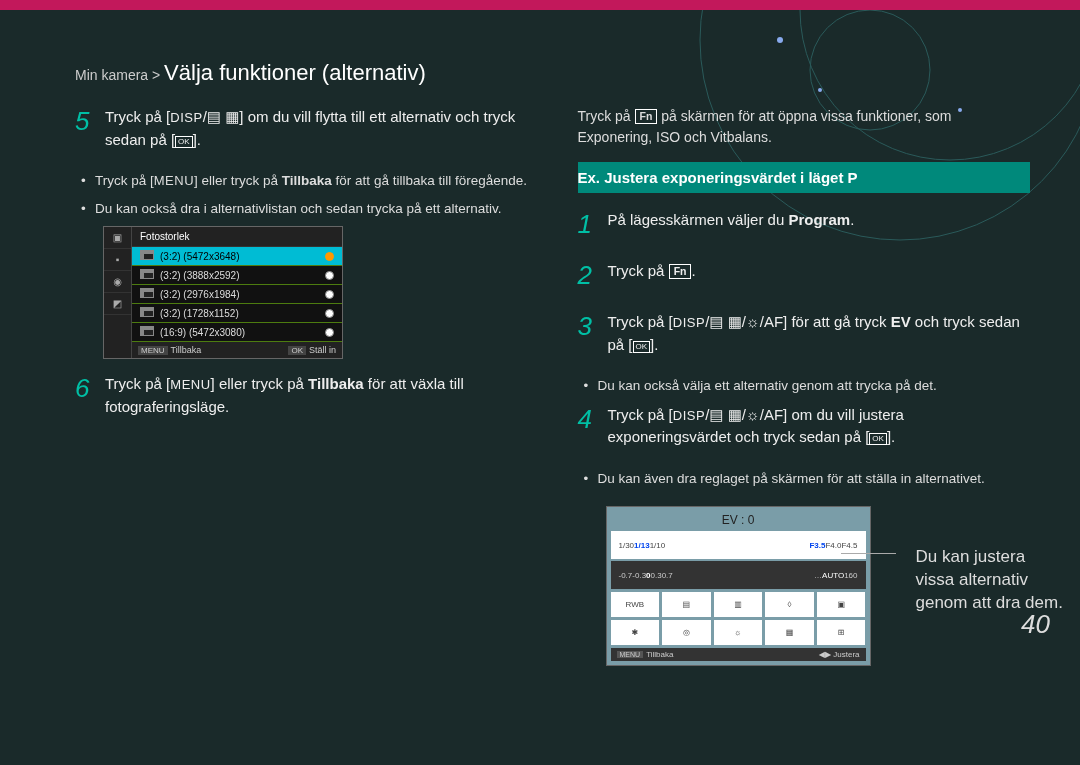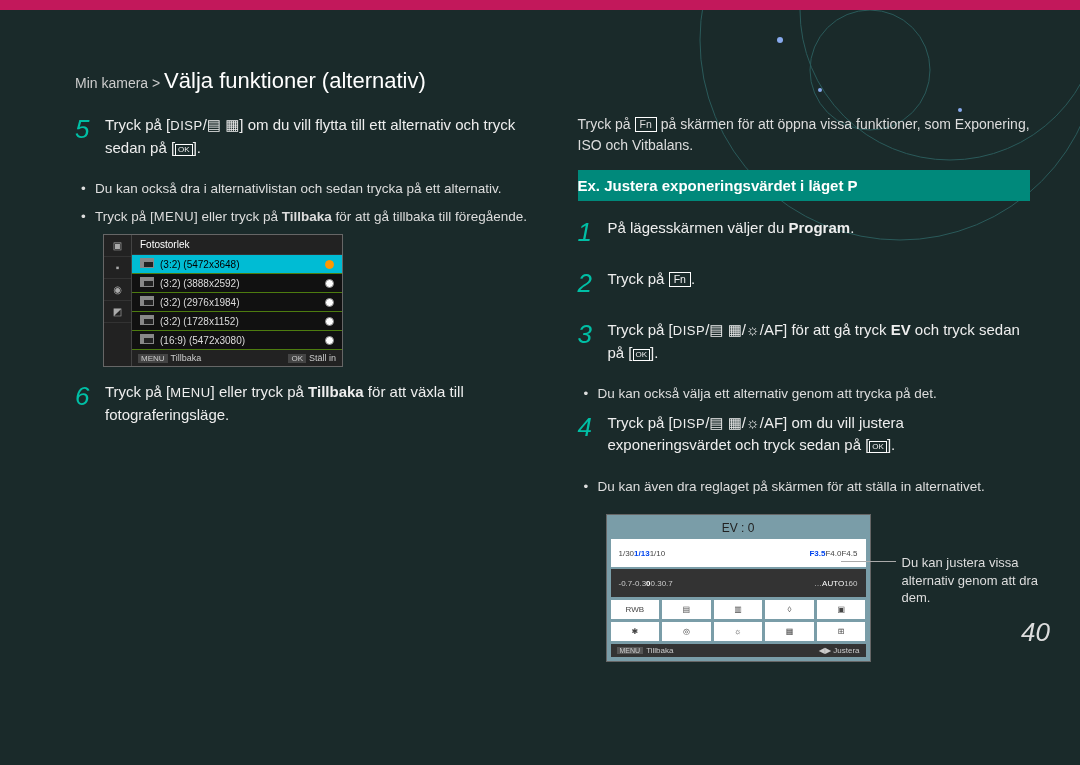--- a/index.html
+++ b/index.html
@@ -23,21 +23,20 @@
   .top-bar {
     height: 10px;
     background: #c2185b;
     width: 100%;
   }
 
   .breadcrumb {
     padding: 50px 4px 20px 75px;
     font-size: 14px;
     color: #ccc;
-    margin-top: 8px;
   }
   .breadcrumb .main { font-size: 22px; font-weight: 300; color: #fff; }
 
   .cols {
     display: flex;
     padding: 0 50px 0 75px;
     gap: 50px;
   }
   .col { flex: 1; }
 
@@ -74,20 +73,21 @@
   }
 
   .inline-key {
     display: inline-block;
     border: 1px solid #fff;
     padding: 0 4px;
     font-size: 10.5px;
     line-height: 13px;
     vertical-align: 1px;
     font-family: Arial, sans-serif;
+    font-weight: bold;
   }
   .menu-key {
     display: inline-block;
     font-family: Arial, sans-serif;
     font-size: 13px;
     letter-spacing: 0.5px;
   }
 
   h2.section-title {
     font-size: 26px;
@@ -182,52 +182,52 @@
   }
   .lcd2-strip .center { font-weight: bold; color:#04e; }
   .lcd2-strip.dark { background:#333; color:#ccc; }
   .lcd2-grid {
     display:grid;
     grid-template-columns: repeat(5, 1fr);
     gap: 3px;
     margin-top:3px;
   }
   .lcd2-cell {
-    background:#fff; height:19px;
+    background:#fff; height:25px;
     display:flex;align-items:center;justify-content:center;
     font-size:8px;color:#444;
   }
   .lcd2-footer {
     display:flex; justify-content:space-between;
     background:#333; color:#ccc; padding:2px 6px; font-size:8px;
     margin-top:3px;
   }
   .lcd2-footer .k { background:#555; padding:0 3px; margin-right:3px; font-size:7px;}
 
   .callout {
     position:absolute;
-    left: 296px;
+    left: 310px;
     top: 40px;
     width: 150px;
-    font-size: 13px;
+    font-size: 17px;
     color:#ddd;
     line-height:1.35;
   }
   .callout-line {
     position:absolute;
     left: 235px;
     top: 47px;
     width: 55px;
     height: 1px;
     background:#aaa;
   }
 
   .page-num {
     position:absolute;
-    bottom: 14px;
+    bottom: 26px;
     right: 30px;
     font-size: 26px;
     font-style: italic;
     color: #ddd;
   }
 
   .key-box-ok {
     display:inline-block;
     border:1px solid #fff;
     font-size:8px;
@@ -260,24 +260,24 @@
 
     <div class="col">
 
       <div class="step">
         <div class="step-num">5</div>
         <div class="step-body">
           <span>Tryck på [</span><span class="menu-key">DISP</span>/▤ ▦<span>] om du vill ﬂytta till ett alternativ och tryck sedan på [</span><span class="key-box-ok">OK</span><span>].</span>
         </div>
       </div>
 
-      <div class="bullet">Du kan också dra i alternativlistan och sedan trycka på ett alternativ.</div>
       <div class="bullet">
         <span>Tryck på [</span><span class="menu-key">MENU</span><span>] eller tryck på </span><b>Tillbaka</b><span> för att gå tillbaka till föregående.</span>
       </div>
+      <div class="bullet">Du kan också dra i alternativlistan och sedan trycka på ett alternativ.</div>
 
       <div class="lcd1">
         <div class="lcd1-row">
           <div class="lcd1-side">
             <div>▣</div>
             <div>▪</div>
             <div>◉</div>
             <div>◩</div>
           </div>
           <div class="lcd1-main">

